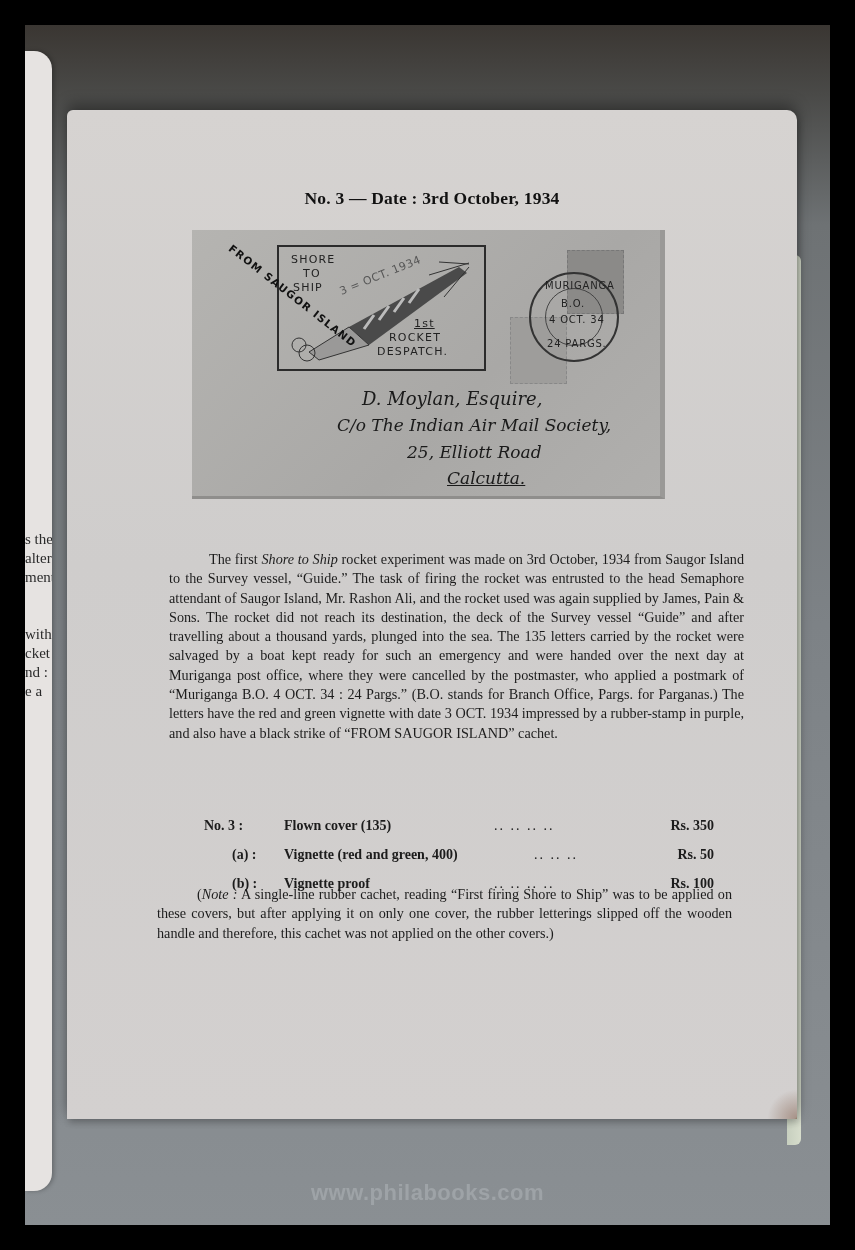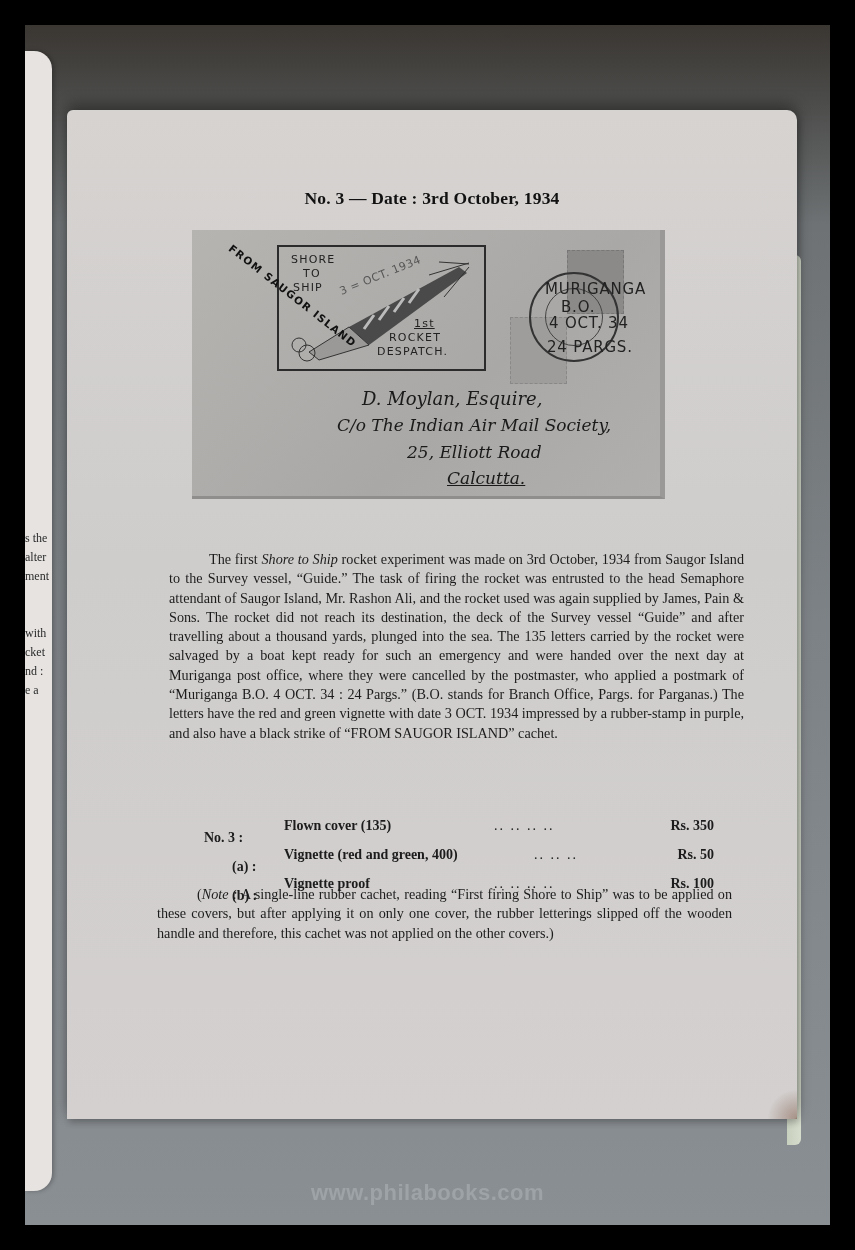--- a/index.html
+++ b/index.html
@@ -1,40 +1,40 @@
 <!DOCTYPE html>
 <html><head>
 <meta charset="utf-8">
 <style>
   html, body { margin:0; padding:0; }
   body { width:855px; height:1250px; background:#000; position:relative; overflow:hidden; font-family:"Liberation Serif", serif; }
   .photo { position:absolute; left:25px; top:25px; width:805px; height:1200px; background:linear-gradient(180deg,#3a3632 0px,#4a4a48 70px,#6e7274 200px,#7d8286 600px,#8a8f93 1200px); overflow:hidden; }
   .left-page { position:absolute; left:0; top:26px; width:27px; height:1140px; background:#e6e3e1; border-radius:0 18px 18px 0; box-shadow:2px 0 4px rgba(0,0,0,.25); overflow:hidden; }
-  .left-page .frag { position:absolute; left:0; font-size:12px; color:#2a2a2a; white-space:nowrap; }
+  .left-page .frag { position:absolute; left:0; font-size:15px; color:#2a2a2a; white-space:nowrap; }
   .green-edge { position:absolute; left:762px; top:230px; width:14px; height:890px; background:linear-gradient(90deg,#c7cfbf,#d7ddcc); border-radius:0 6px 6px 0; }
   .page { position:absolute; left:42px; top:85px; width:730px; height:1009px; background:linear-gradient(180deg,#d6d3d1 0%,#cfcdcc 45%,#d3d0cf 100%); border-radius:6px 10px 4px 0; box-shadow:0 -6px 14px rgba(0,0,0,.35), 2px 4px 6px rgba(0,0,0,.2); }
   .page::after { content:""; position:absolute; right:0; bottom:0; width:30px; height:30px; background:radial-gradient(circle at 100% 100%, rgba(120,80,60,.5), transparent 70%); }
   .title { position:absolute; left:0; width:100%; top:78px; text-align:center; font-weight:bold; font-size:17.5px; color:#111; letter-spacing:.2px; }
   .cover { position:absolute; left:125px; top:120px; width:468px; height:266px; background:linear-gradient(135deg,#b5b4b1,#a9a8a6 60%,#b0afad); border-right:5px solid #9a9997; border-bottom:3px solid #8f8e8c; font-family:"DejaVu Sans", sans-serif; color:#222; overflow:hidden; }
   .vignette { position:absolute; left:85px; top:15px; width:205px; height:122px; border:2px solid #2b2b2b; }
   .vignette .txt { position:absolute; font-size:11px; letter-spacing:1.2px; text-align:center; line-height:13px; color:#222; }
   .rocket { position:absolute; left:10px; top:10px; }
   .date-stamp { position:absolute; left:58px; top:22px; transform:rotate(-22deg); font-size:11px; color:#555; letter-spacing:.5px; }
   .from-cachet { position:absolute; left:8px; top:82px; transform:rotate(38deg); transform-origin:left top; font-weight:bold; font-size:10.5px; letter-spacing:1.3px; color:#111; white-space:nowrap; }
   .stamp1 { position:absolute; left:375px; top:20px; width:55px; height:62px; background:#8b8a88; border:1px dashed #777; }
   .stamp2 { position:absolute; left:318px; top:87px; width:55px; height:65px; background:#9e9d9b; border:1px dashed #888; }
   .postmark { position:absolute; left:337px; top:42px; width:86px; height:86px; border:2px solid #333; border-radius:50%; }
   .postmark .inner { position:absolute; left:14px; top:14px; width:56px; height:56px; border:1px solid #444; border-radius:50%; }
-  .pm-txt { position:absolute; font-size:15px; color:#222; white-space:nowrap; letter-spacing:.8px; }
+  .pm-txt { position:absolute; font-size:10px; color:#222; white-space:nowrap; letter-spacing:.8px; }
   .hand { position:absolute; font-family:"DejaVu Serif", serif; font-style:italic; color:#1a1a1a; white-space:nowrap; }
   .body-text { position:absolute; left:102px; top:440px; width:575px; font-size:14.2px; line-height:19.3px; color:#1c1c1c; text-align:justify; }
   .body-text p { margin:0; text-indent:40px; }
   .price-table { position:absolute; left:137px; top:708px; width:510px; font-size:14px; font-weight:bold; color:#1c1c1c; }
   .price-row { position:relative; height:29px; }
-  .price-row .code { position:absolute; top:12px; }
+  .price-row .code { position:absolute; top:0; }
   .price-row .desc { position:absolute; left:80px; top:0; }
   .price-row .dots { position:absolute; left:290px; top:0; font-weight:normal; letter-spacing:2px; }
   .price-row .amt { position:absolute; right:0; top:0; }
   .note { position:absolute; left:90px; top:860px; width:575px; font-size:14.2px; line-height:19.3px; color:#1c1c1c; text-align:justify; }
   .note p { margin:0; text-indent:40px; }
   .page-num { position:absolute; left:0; width:100%; top:1048px; text-align:center; font-size:14px; color:#222; }
   .watermark { position:absolute; left:0; width:855px; top:1180px; text-align:center; font-family:"Liberation Sans", sans-serif; font-weight:bold; font-size:22px; color:#9ea3a7; letter-spacing:.5px; }
 </style>
 </head>
 <body>

